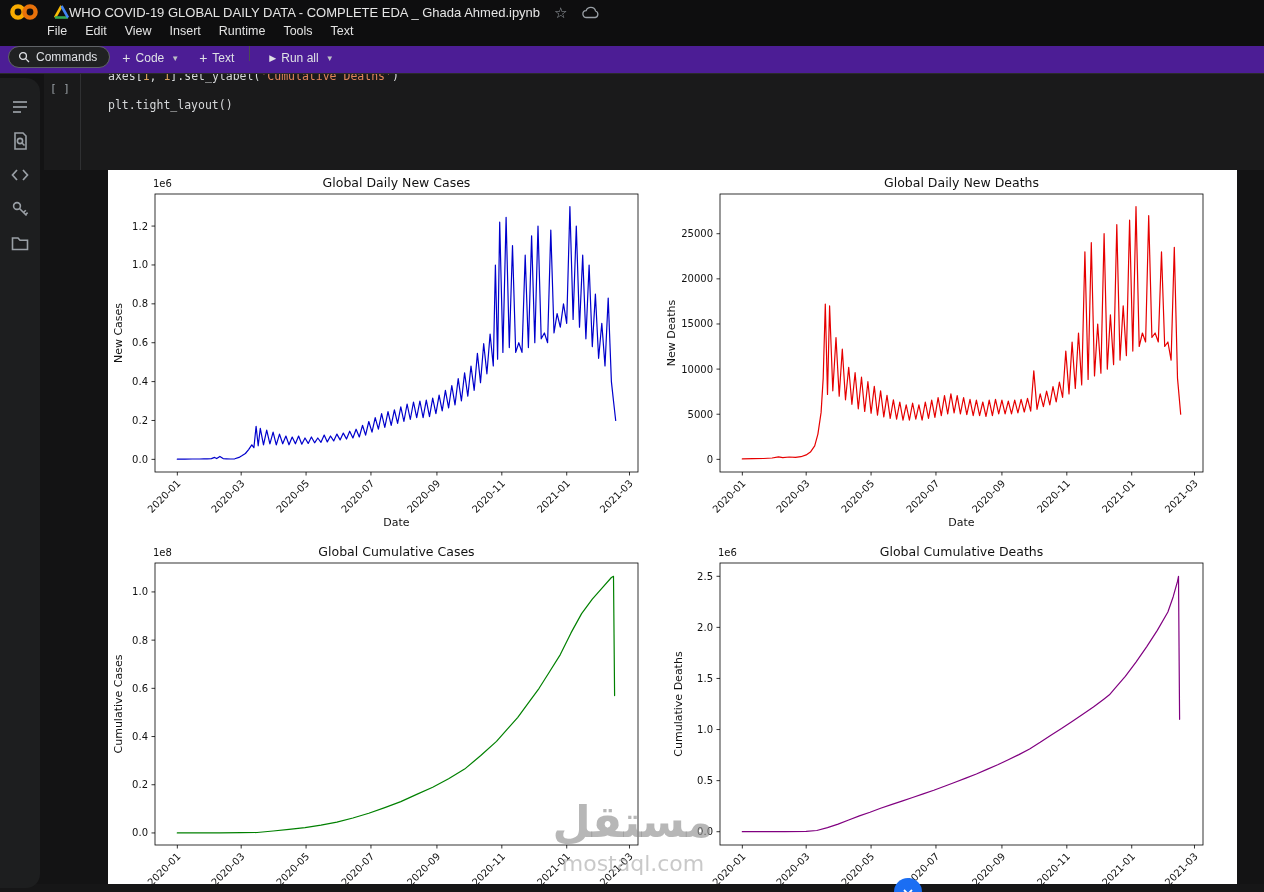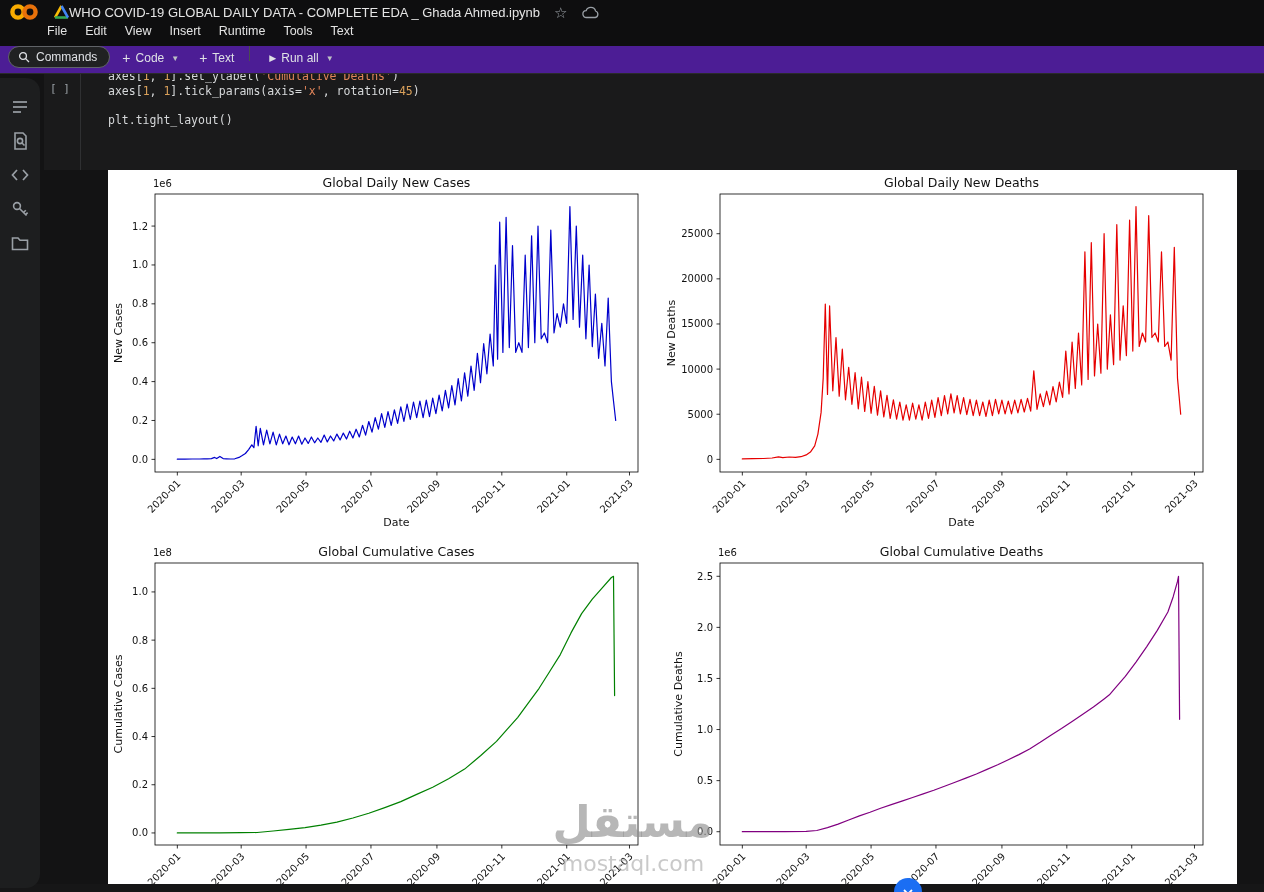--- a/index.html
+++ b/index.html
@@ -156,21 +156,20 @@
       </svg>
     </div>
   </div>
 </div>
 
 <div id="cell">
   <div class="gutter">[ ]</div>
   <div class="editor">
     <div id="code-lines">
         <div class="code-line">axes[<span class="tok-num">1</span>, <span class="tok-num">1</span>].set_ylabel(<span class="tok-str">'Cumulative Deaths'</span>)</div>
-        <div class="code-line">axes[<span class="tok-num">1</span>, <span class="tok-num">1</span>].tick_params(axis=<span class="tok-str">'x'</span>, rotation=<span class="tok-num">45</span>)</div>
         <div class="code-line">&nbsp;</div>
         <div class="code-line">plt.tight_layout()</div>
       </div>
   </div>
 </div>
 
 <div id="output">
   <svg id="figure" width="1129" height="745" viewBox="0 0 1129 745">
       <g>
         <rect x="47" y="24" width="483" height="278" fill="#ffffff" stroke="#000" stroke-width="0.8"></rect>

